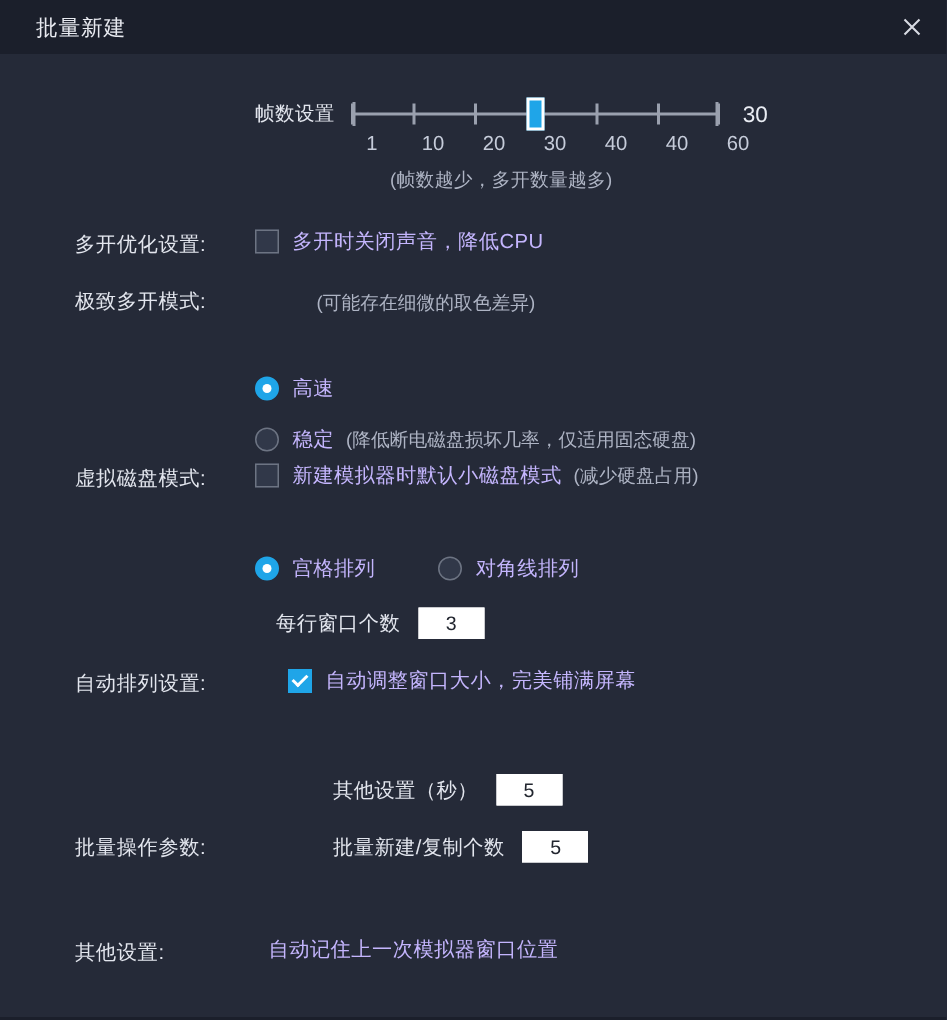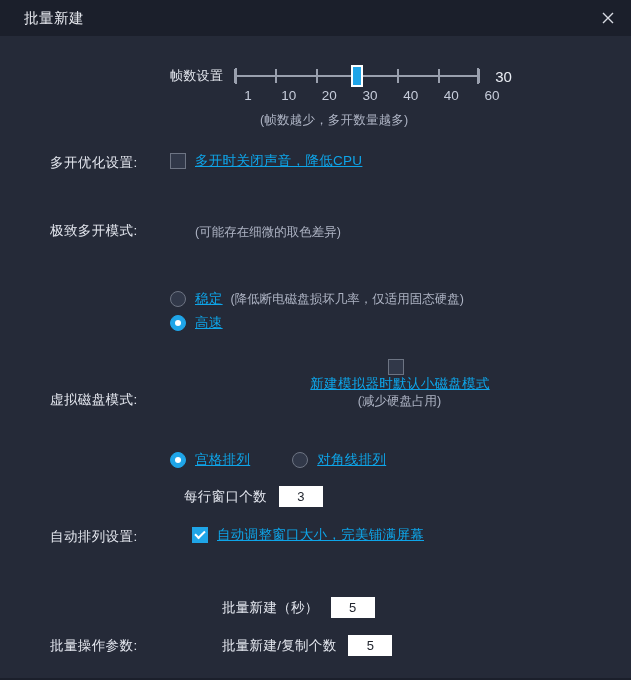--- a/index.html
+++ b/index.html
@@ -173,23 +173,22 @@
   }
   .radio.checked::after {
     content: "";
     width: 6px; height: 6px;
     border-radius: 50%;
     background: #ffffff;
   }
   .opt-label {
     margin-left: 9px;
     font-size: 13.5px;
-    color: #0ea5e9;
+    color: #c4b5fd;
     letter-spacing: 0.3px;
-    text-decoration: underline;
   }
   .opt-note {
     margin-left: 8px;
     font-size: 12.5px;
     color: #aeb4c4;
   }
   .note-line {
     font-size: 12.5px;
     color: #aeb4c4;
     padding-left: 25px;
@@ -278,40 +277,40 @@
         </div>
         <div class="slider-hint" style="padding-left:90px;">(帧数越少，多开数量越多)</div>
 
         <div class="opt" style="margin-top:20px;">
           <span class="checkbox"></span>
           <span class="opt-label">多开时关闭声音，降低CPU</span>
         </div>
       </div>
     </div>
 
-    <div class="row" style="margin-top:48px;">
+    <div class="row" style="margin-top:18px;gap:16px;">
       <div class="row-label">极致多开模式:</div>
       <div class="row-content">
         <div class="note-line">(可能存在细微的取色差异)</div>
       </div>
     </div>
 
     <div class="row" style="margin-top:36px;">
       <div class="row-label">虚拟磁盘模式:</div>
       <div class="row-content">
+        <div class="opt">
+          <span class="radio checked"></span>
+          <span class="opt-label">高速</span>
+        </div>
         <div class="opt" style="margin-top:10px;">
           <span class="radio"></span>
           <span class="opt-label">稳定</span>
           <span class="opt-note">(降低断电磁盘损坏几率，仅适用固态硬盘)</span>
         </div>
-        <div class="opt">
-          <span class="radio checked"></span>
-          <span class="opt-label">高速</span>
-        </div>
-        <div class="opt" style="margin-top:24px;flex-direction:column;">
+        <div class="opt" style="margin-top:0;">
           <span class="checkbox"></span>
           <span class="opt-label">新建模拟器时默认小磁盘模式</span>
           <span class="opt-note">(减少硬盘占用)</span>
         </div>
       </div>
     </div>
 
     <div class="row" style="margin-top:38px;">
       <div class="row-label">自动排列设置:</div>
       <div class="row-content">
@@ -333,21 +332,21 @@
           <span class="checkbox checked"></span>
           <span class="opt-label">自动调整窗口大小，完美铺满屏幕</span>
         </div>
       </div>
     </div>
 
     <div class="row" style="margin-top:50px;gap:44px;">
       <div class="row-label">批量操作参数:</div>
       <div class="row-content">
         <div class="field-row" style="padding-left:8px;">
-          <span class="field-label">批量新建（秒）</span>
+          <span class="field-label">其他设置（秒）</span>
           <span class="num-input">5</span>
         </div>
         <div class="field-row" style="margin-top:17px; padding-left:8px;">
           <span class="field-label">批量新建/复制个数</span>
           <span class="num-input">5</span>
         </div>
       </div>
     </div>
 
     <div class="row" style="margin-top:46px;">

